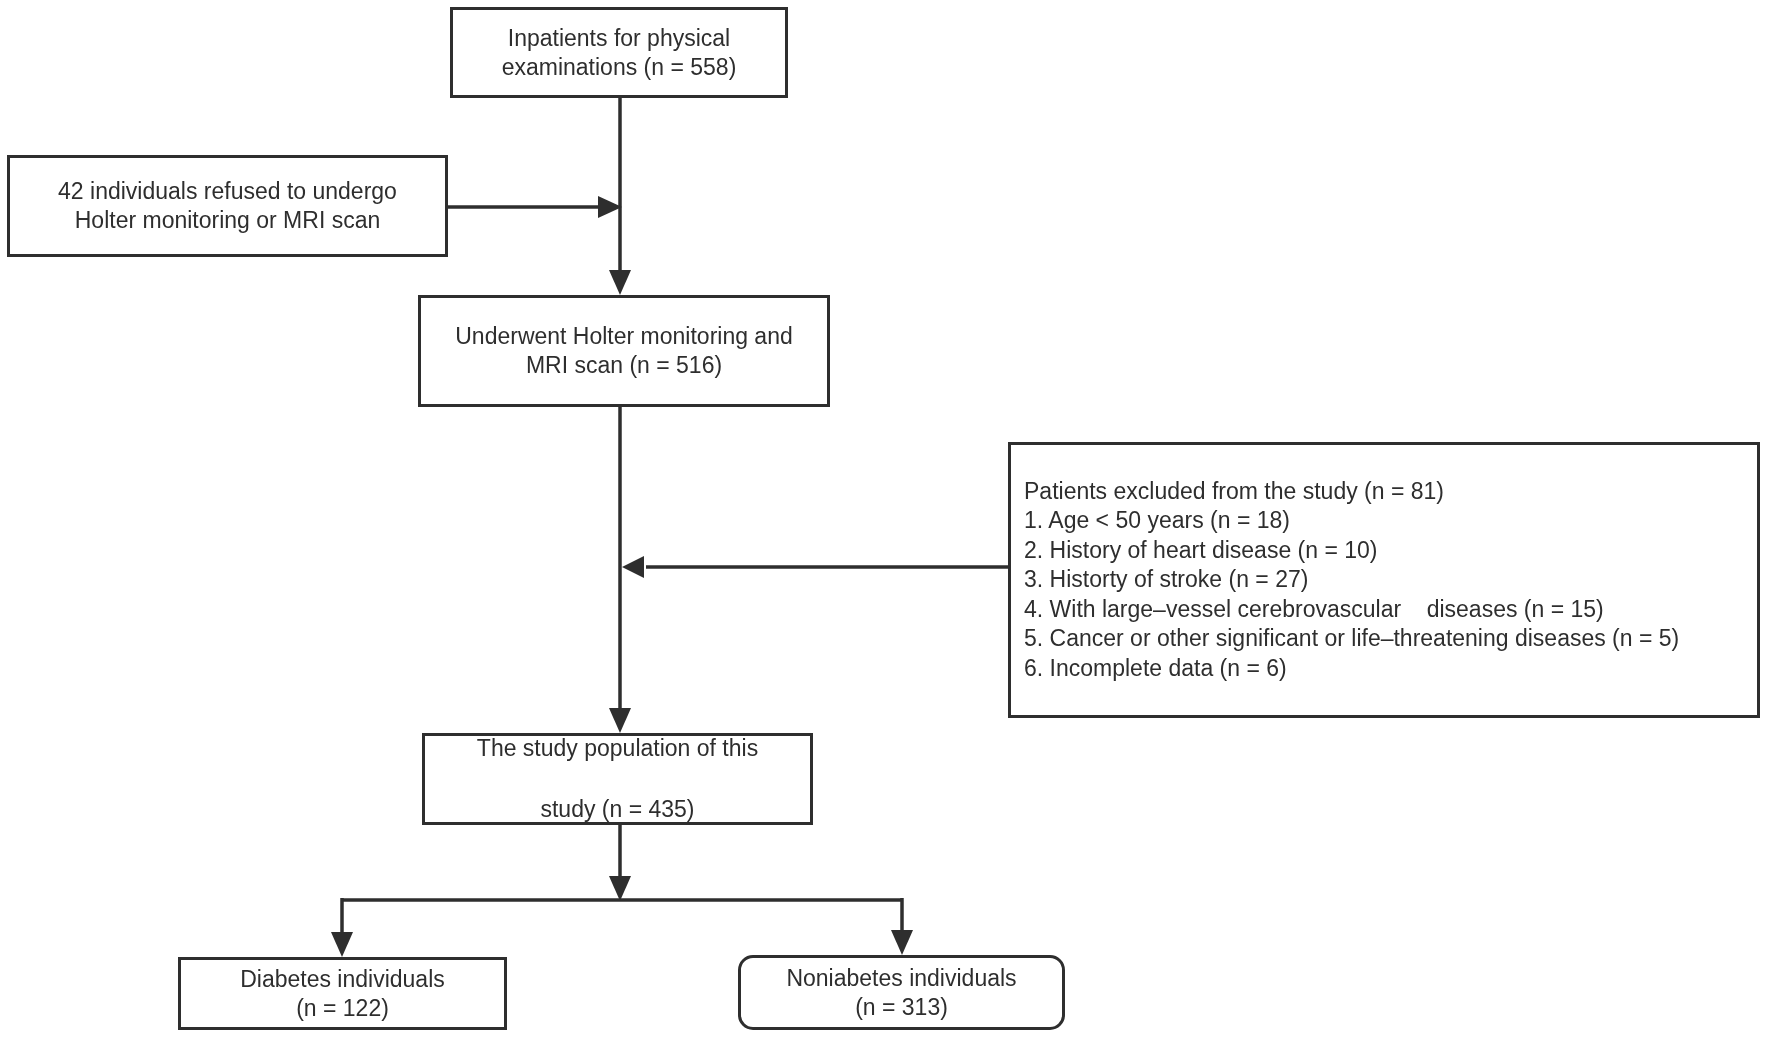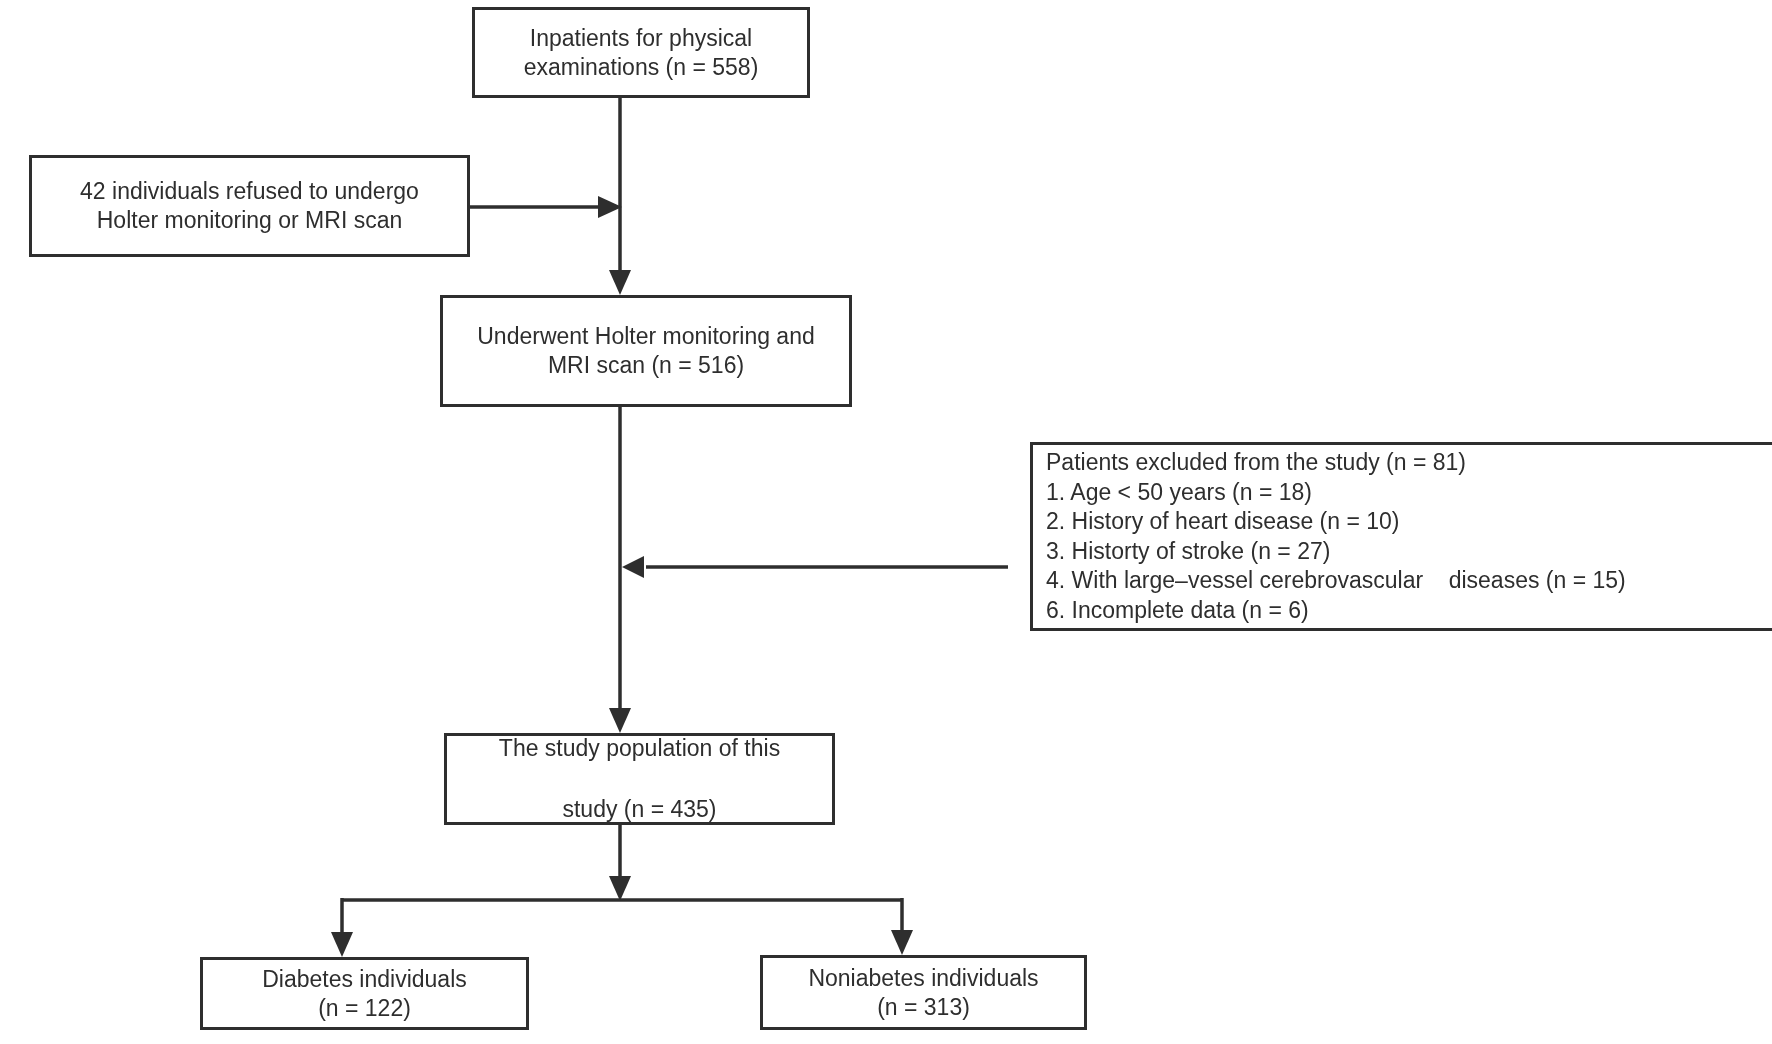--- a/index.html
+++ b/index.html
@@ -17,21 +17,20 @@
     border: 3.5px solid #2e2e2e;
     background: #ffffff;
     display: flex;
     flex-direction: column;
     justify-content: center;
     align-items: center;
     text-align: center;
     font-size: 23px;
     line-height: 29px;
     color: #2e2e2e;
-    margin-left: 22px;
   }
   .box--list {
     justify-content: center;
     align-items: flex-start;
     text-align: left;
     padding-left: 13px;
     padding-right: 8px;
     line-height: 29.5px;
   }
   .box--list .line { white-space: pre; }
@@ -41,24 +40,24 @@
     width: 1772px; height: 1044px;
     pointer-events: none;
   }
   .arrows line { stroke: #2e2e2e; stroke-width: 3.5; }
   .arrows polygon { fill: #2e2e2e; stroke: none; }
 
   
   #node-inpatients        { left: 450px; top: 7px;   width: 338px; height: 91px; }
   #node-refused           { left: 7px;   top: 155px; width: 441px; height: 102px; justify-content: center; }
   #node-underwent         { left: 418px; top: 295px; width: 412px; height: 112px; text-align: center; }
-  #node-excluded          { left: 1008px;top: 442px; width: 752px; height: 189px; }
+  #node-excluded          { left: 1008px;top: 442px; width: 752px; height: 276px; }
   #node-study-population  { left: 422px; top: 733px; width: 391px; height: 92px; gap: 32px; }
   #node-diabetes          { left: 178px; top: 957px; width: 329px; height: 73px; }
-  #node-nondiabetes       { left: 738px; top: 955px; width: 327px; height: 75px; }
+  #node-nondiabetes       { left: 738px; top: 955px; width: 327px; height: 75px; border-radius: 15px; }
 </style>
 </head>
 <body>
 
 <div class="stage">
 
   <svg class="arrows" viewBox="0 0 1772 1044" xmlns="http://www.w3.org/2000/svg">
     <g>
       <line x1="620" y1="98" x2="620" y2="273"></line>
       <polygon points="609,270 631,270 620,295"></polygon>
@@ -106,20 +105,21 @@
     <div class="line">Underwent Holter monitoring and</div>
     <div class="line">MRI scan (n = 516)</div>
   </div>
 
   <div class="box box--list" id="node-excluded">
     <div class="line">Patients excluded from the study (n = 81)</div>
     <div class="line">1. Age &lt; 50 years (n = 18)</div>
     <div class="line">2. History of heart disease (n = 10)</div>
     <div class="line">3. Historty of stroke (n = 27)</div>
     <div class="line">4. With large–vessel cerebrovascular    diseases (n = 15)</div>
+    <div class="line">5. Cancer or other significant or life–threatening diseases (n = 5)</div>
     <div class="line">6. Incomplete data (n = 6)</div>
   </div>
 
   <div class="box" id="node-study-population">
     <div class="line">The study population of this</div>
     <div class="line">study (n = 435)</div>
   </div>
 
   <div class="box" id="node-diabetes">
     <div class="line">Diabetes individuals</div>

